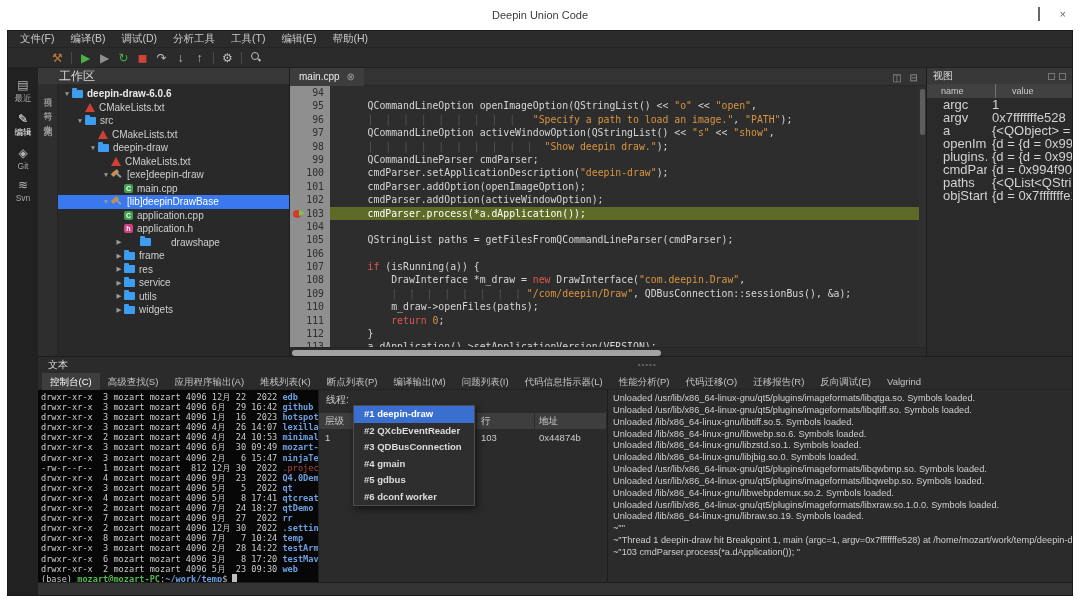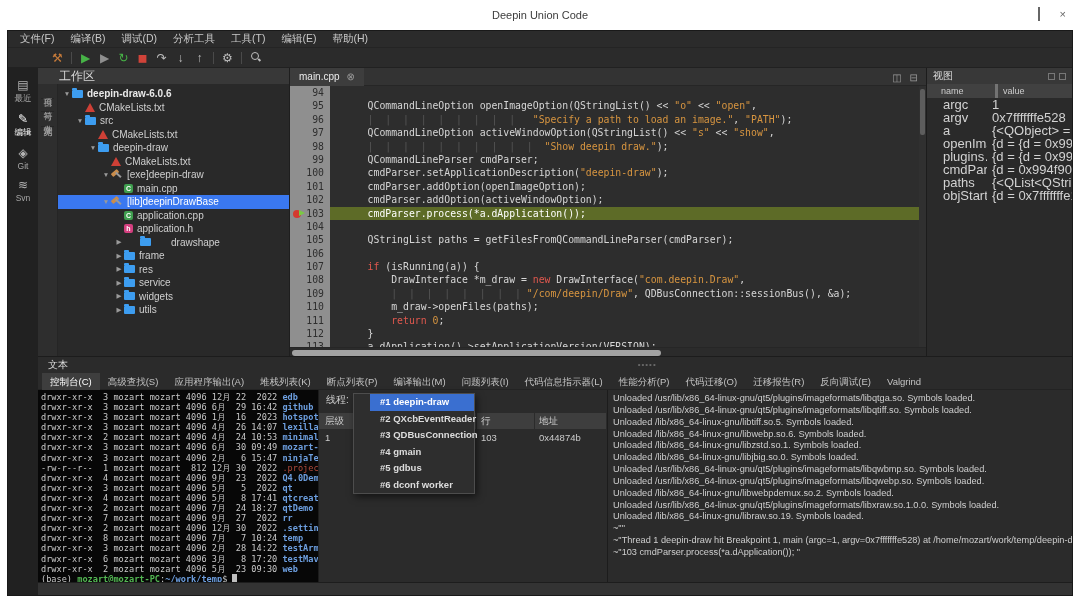--- a/index.html
+++ b/index.html
@@ -93,21 +93,21 @@
   .hthumb { position:absolute; left:2px; top:1.5px; height:6px; width:58%; background:#a2a2a2; border-radius:3px; }
   
   .views { width:146px; flex:none; background:#2a2a2a; border-left:1px solid #1c1c1c;
            display:flex; flex-direction:column; }
   .views-header { height:16px; flex:none; background:#383838; display:flex; justify-content:space-between;
                   align-items:center; padding:0 6px; font-size:10px; color:#ddd; }
   .vh-icons { display:flex; gap:4px; }
   .vh-ic { width:7px; height:7px; border:1px solid #777; }
   .views-cols { display:flex; height:14px; background:#414141; font-size:9px; color:#ccc; align-items:center; }
   .vc-name { width:60px; flex:none; padding-left:6px;margin-left:8px; }
-  .vc-value { flex:1; padding-left:5px; border-left:3px solid #737373; height:100%; line-height:14px; }
+  .vc-value { flex:1; padding-left:16px; border-left:1px solid #737373; height:100%; line-height:14px; }
   .views-row { display:flex; height:13px; font-size:13px; color:#d2d2d2; align-items:center; }
   .vr-name { width:60px; flex:none; padding-left:16px; white-space:nowrap; overflow:hidden; }
   .vr-value { flex:1; padding-left:5px; white-space:nowrap; overflow:hidden; }
   
   .bottom { flex:1; display:flex; flex-direction:column; min-height:0; background:#2b2b2b; }
   .bt-label-row { height:16px; flex:none; padding-left:10px; font-size:10px; color:#ddd;
                   line-height:16px; position:relative; }
   .split-dots { position:absolute; left:58%; top:0; color:#6a6a6a; font-size:8px; letter-spacing:1px; }
   .bt-tabs { height:17px; flex:none; display:flex; align-items:center; padding-left:4px;
              border-bottom:1px solid #232323; }
@@ -126,22 +126,22 @@
                position:relative; }
   .thread-row { height:19px; display:flex; align-items:center; padding-left:7px; color:#ccc; font-size:10px; }
   .stack-head, .stack-row { display:flex; height:16px; align-items:center; font-size:9.5px; }
   .stack-head { background:#3e3e3e; color:#ccc; margin-top:4px; }
   .stack-row { color:#ccc; }
   .sc-level { width:36px; flex:none; padding-left:6px; }
   .sc-file { width:122px; flex:none; text-align:right; padding-right:6px; white-space:nowrap; overflow:hidden; }
   .sc-line { width:58px; flex:none; padding-left:4px; }
   .sc-addr { flex:1; padding-left:4px; }
   .stack-head > div { border-right:1px solid #2b2b2b; height:100%; line-height:16px; }
-  .dropdown { position:absolute; left:34px; top:3px; width:122px; background:#2e2e2e;
-              border:1px solid #4d4d4d; box-shadow:2px 3px 7px rgba(0,0,0,.55); z-index:5;padding-left:16px; }
+  .dropdown { position:absolute; left:34px; top:15px; width:122px; background:#2e2e2e;
+              border:1px solid #4d4d4d; box-shadow:2px 3px 7px rgba(0,0,0,.55); z-index:5; }
   .dd-item { height:16.5px; line-height:16.5px; padding-left:10px; color:#ddd; font-size:9.5px;
              white-space:nowrap; font-weight:bold; }
   .dd-item.selected { background:#3a6fd0; color:#fff; }
   .outputpane { flex:1; min-width:0; padding:3px 5px; font-size:9.2px; line-height:11.85px;
                 color:#cfcfcf; overflow:hidden; white-space:nowrap; }
   .statusbar { height:13px; flex:none; background:#333; border-top:1px solid #1d1d1d; }
 </style>
 </head>
 <body>
 
@@ -283,26 +283,26 @@
                   <span>res</span>
                 </div>
                 <div class="tree-row" style="padding-left: 56px;">
                   <span class="caret">▶</span>
                   <span class="ico ico-folder"></span>
                   <span>service</span>
                 </div>
                 <div class="tree-row" style="padding-left: 56px;">
                   <span class="caret">▶</span>
                   <span class="ico ico-folder"></span>
+                  <span>utils</span>
+                </div>
+                <div class="tree-row" style="padding-left: 56px;">
+                  <span class="caret">▶</span>
+                  <span class="ico ico-folder"></span>
                   <span>widgets</span>
-                </div>
-                <div class="tree-row" style="padding-left: 56px;">
-                  <span class="caret">▶</span>
-                  <span class="ico ico-folder"></span>
-                  <span>utils</span>
                 </div>
               </div>
           </div>
         </div>
 
         <div class="editor">
           <div class="ed-tabbar">
             <div class="ed-tab">
               <span>main.cpp</span>
               <span class="ed-tab-close">⊗</span>

